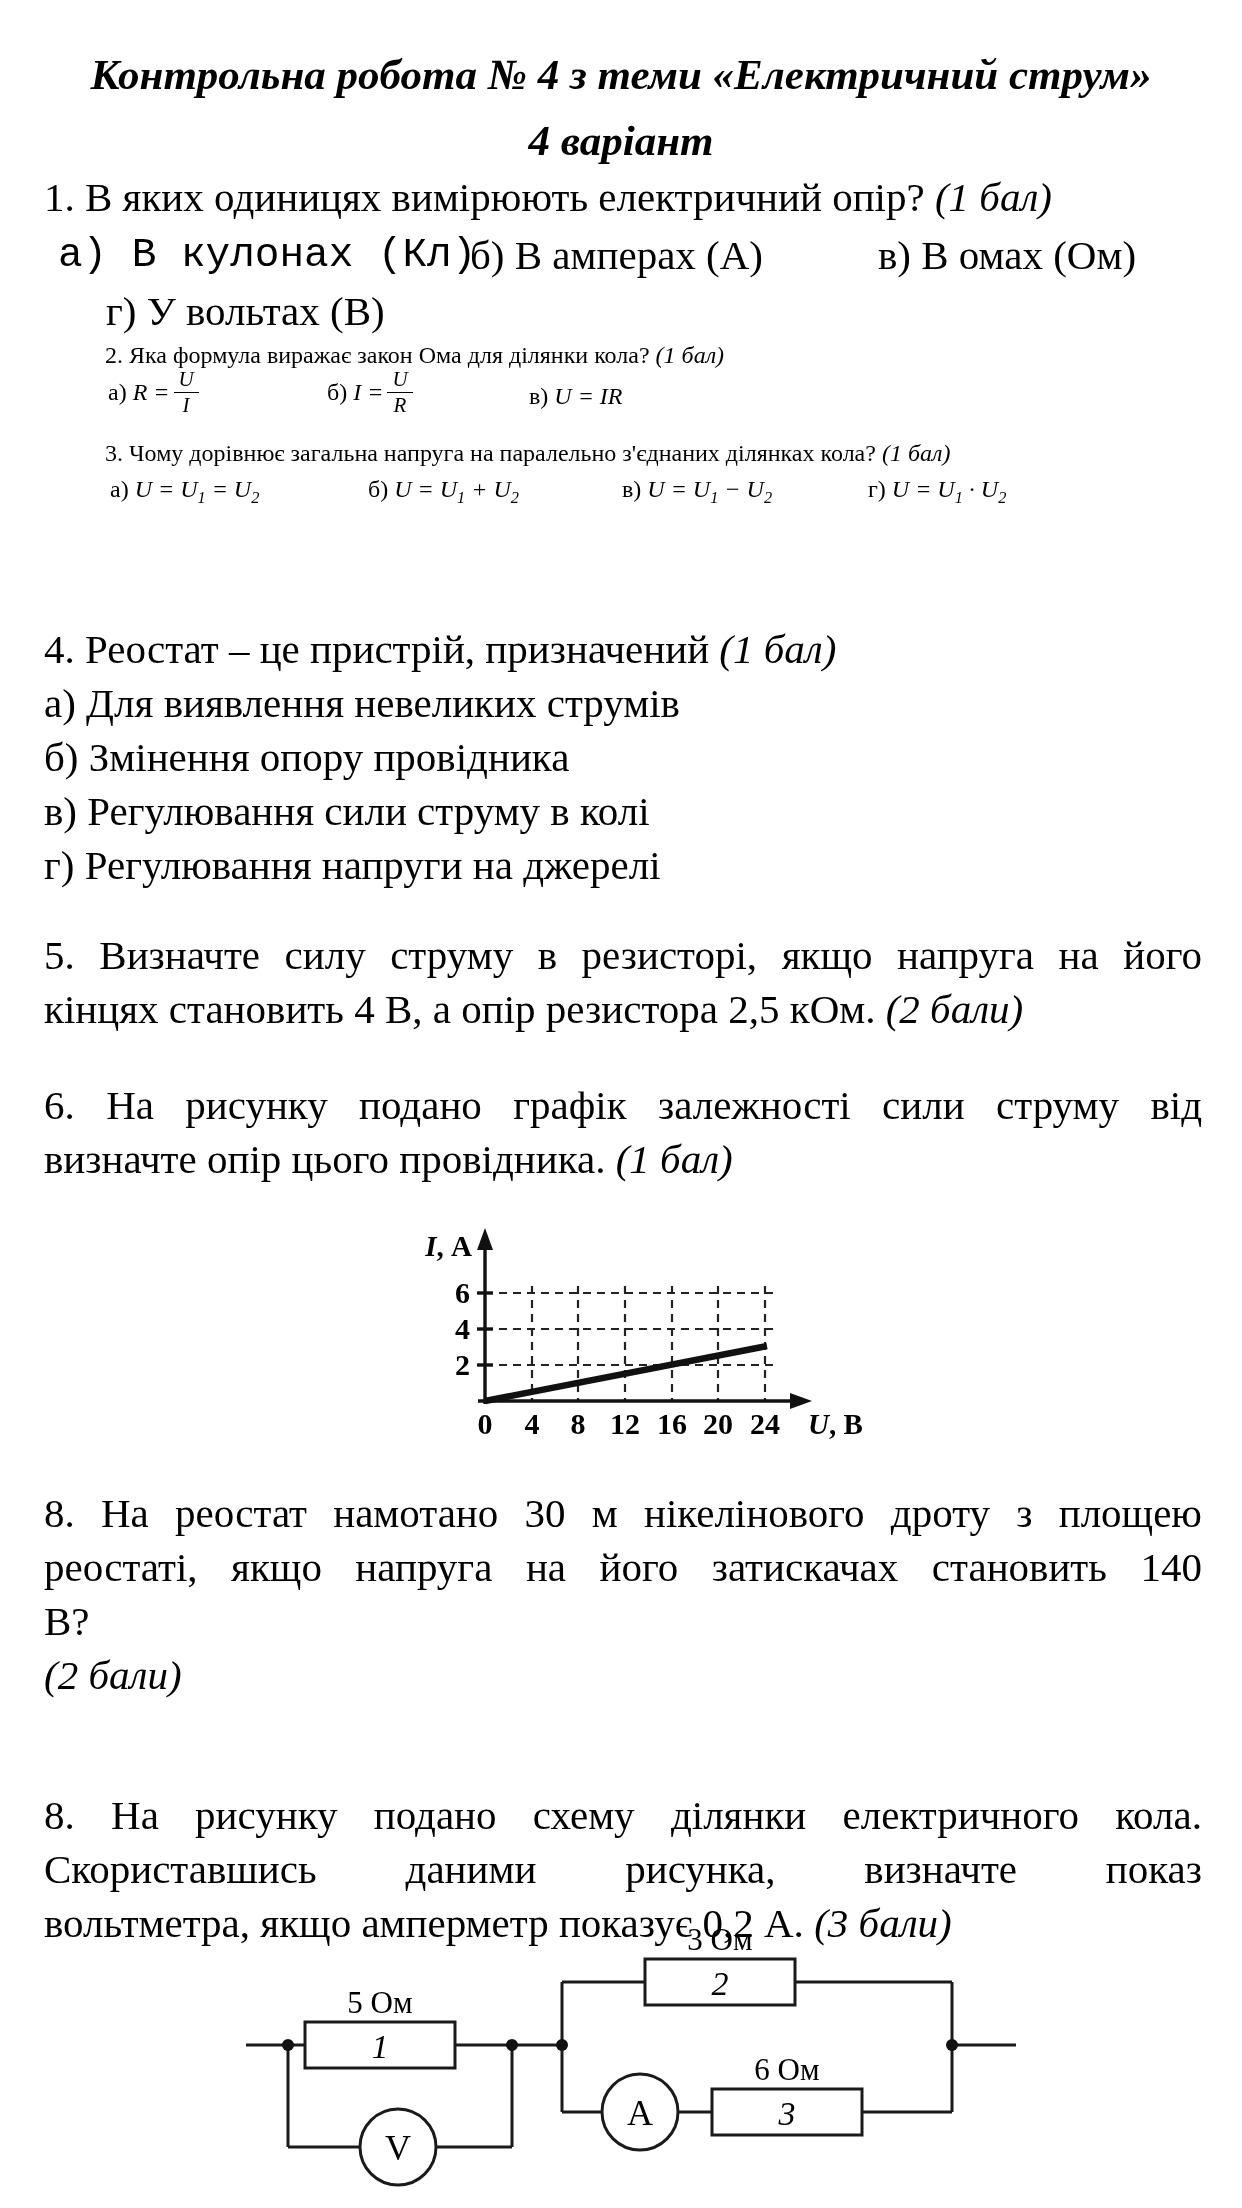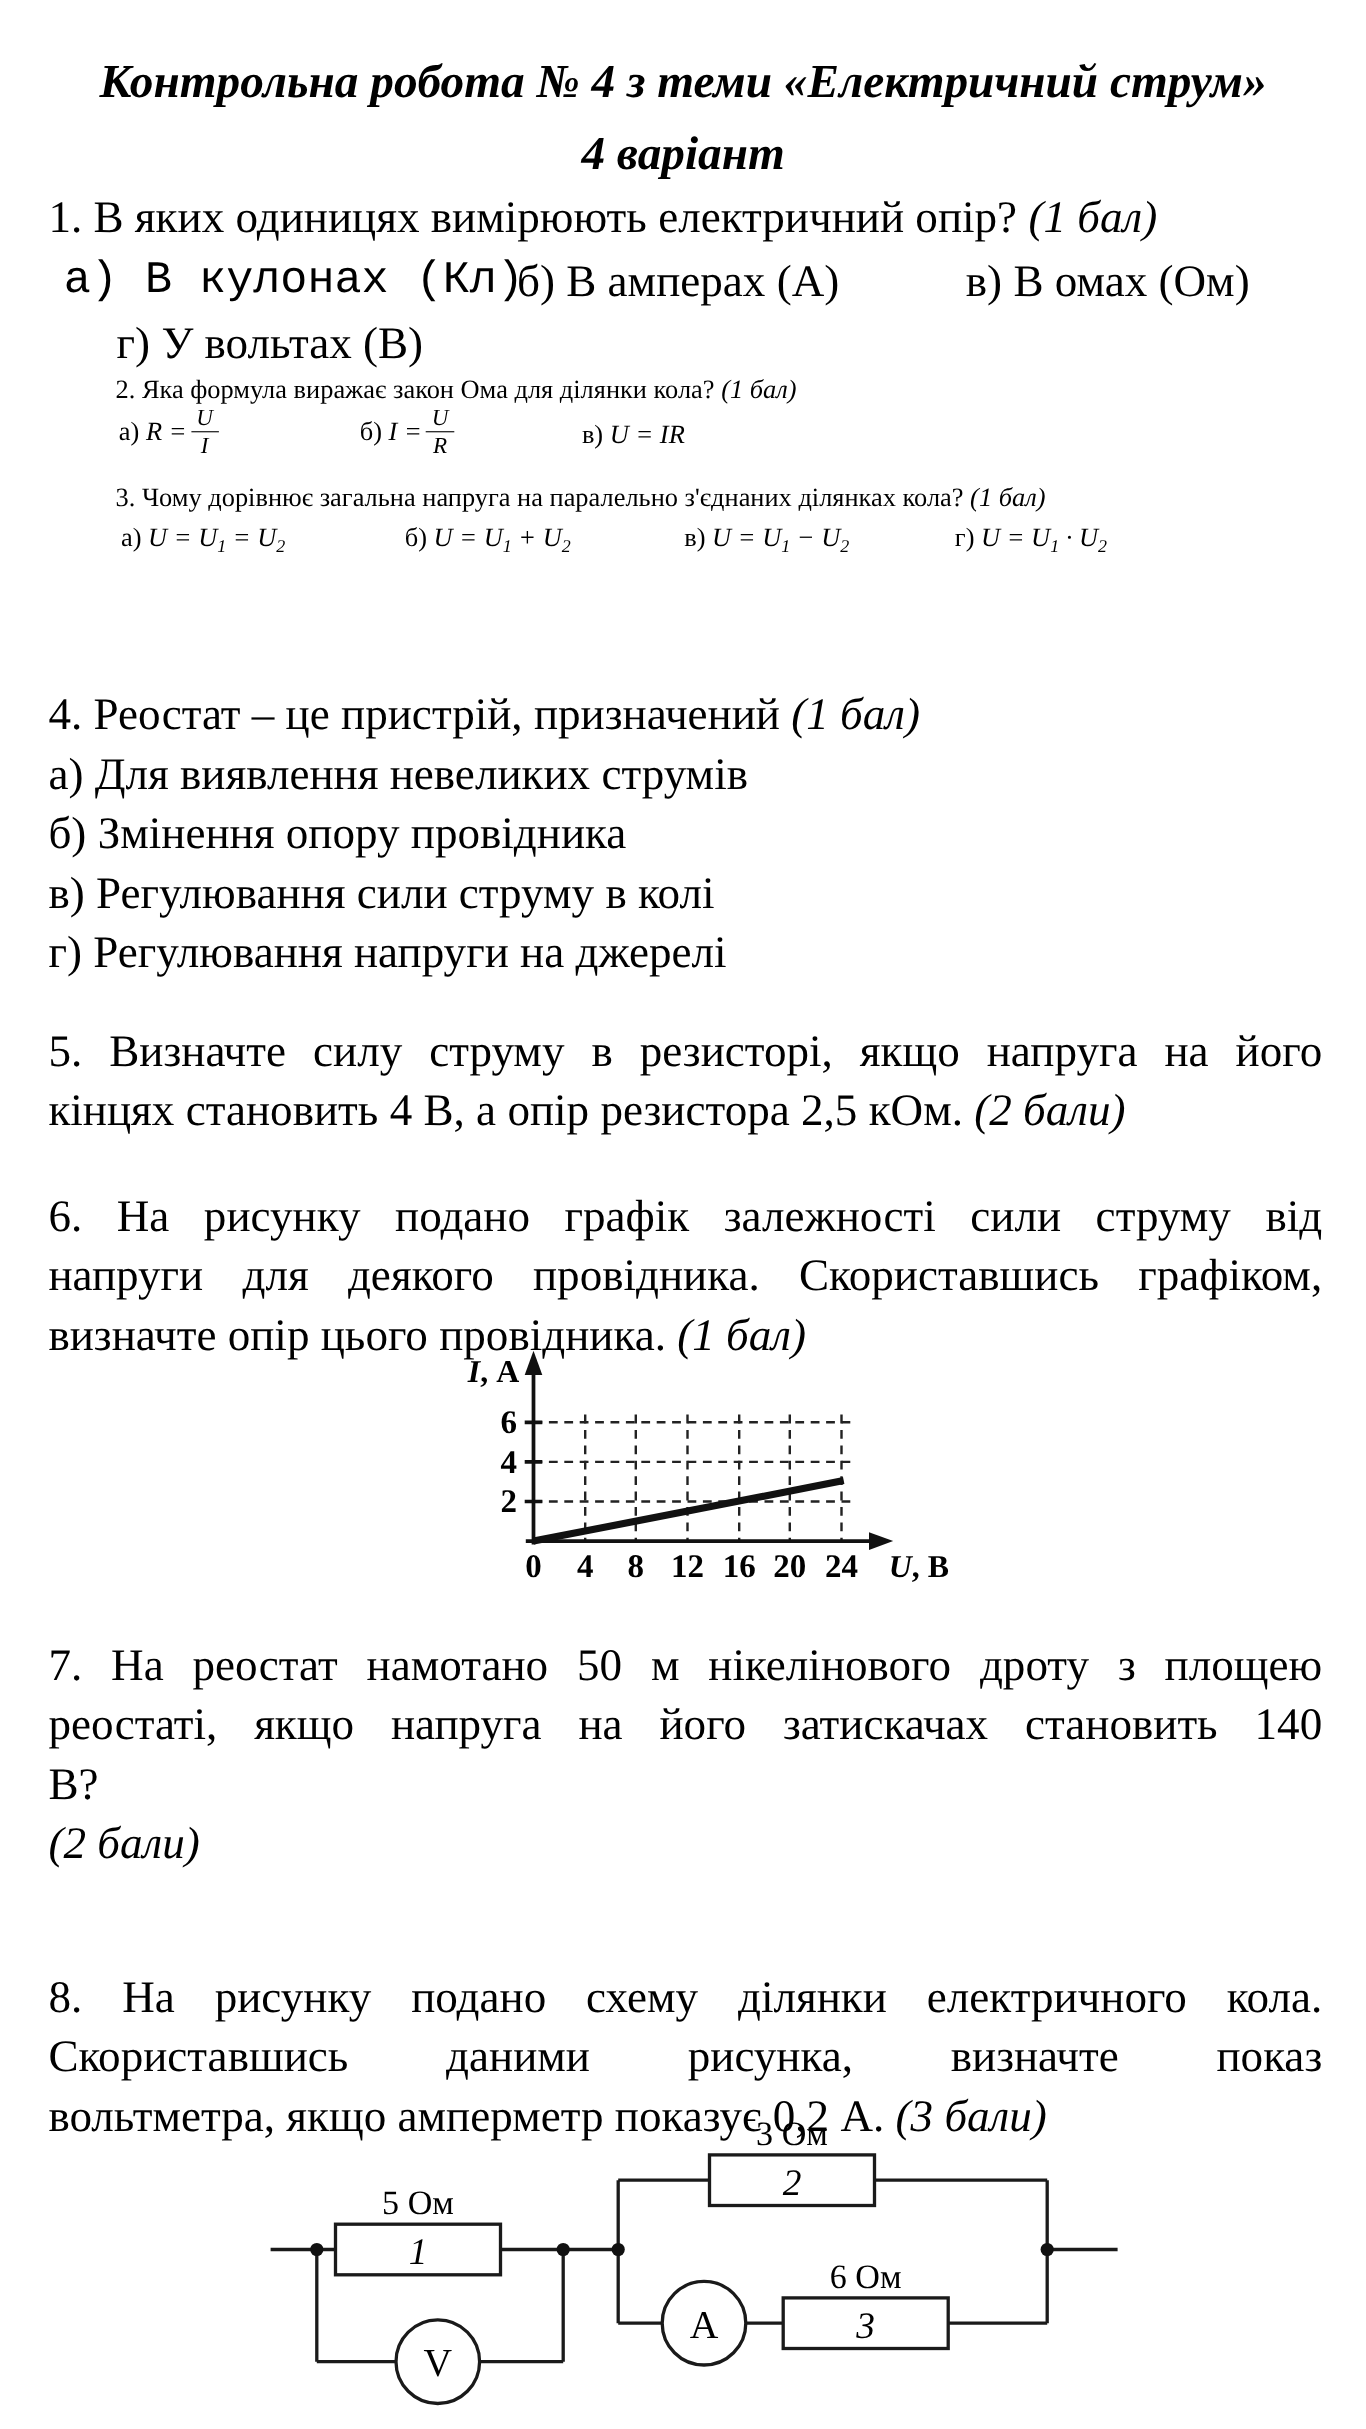--- a/index.html
+++ b/index.html
@@ -87,21 +87,20 @@
 <div class="abs par" style="top:928px;left:44px;">
   <div class="jline">5. Визначте силу струму в резисторі, якщо напруга на його</div>
   <div class="lline">
     <span>кінцях становить 4 В, а опір резистора 2,5 кОм.</span>
     <span class="score">(2 бали)</span>
   </div>
 </div>
 
 <div class="abs par" style="top:1078px;left:44px;">
   <div class="jline">6. На рисунку подано графік залежності сили струму від</div>
-  <div class="jline">напруги для деякого провідника. Скориставшись графіком,</div>
   <div class="lline">
     <span>визначте опір цього провідника.</span>
     <span class="score">(1 бал)</span>
   </div>
 </div>
 
 <svg class="abs" style="top:1226px;left:330px;" width="560" height="230" viewBox="0 0 560 230">
 
   <g stroke="#222" stroke-width="2.2" stroke-dasharray="8 6">
     <line x1="155" y1="67" x2="447" y2="67"></line>
@@ -144,21 +143,21 @@
     <text x="342" y="208">16</text>
     <text x="388" y="208">20</text>
     <text x="435" y="208">24</text>
   </g>
 
   <text x="142" y="30" font-size="29" font-weight="bold" text-anchor="end"><tspan font-style="italic">I</tspan><tspan>, А</tspan></text>
   <text x="478" y="208" font-size="29" font-weight="bold"><tspan font-style="italic">U</tspan><tspan>, В</tspan></text>
 </svg>
 
 <div class="abs par" style="top:1486px;left:44px;">
-  <div class="jline">7. На реостат намотано 50 м нікелінового дроту з площею</div>
+  <div class="jline">8. На реостат намотано 30 м нікелінового дроту з площею</div>
   <div class="jline">реостаті, якщо напруга на його затискачах становить 140</div>
   <div class="lline">В?</div>
   <div class="lline score">(2 бали)</div>
 </div>
 
 <div class="abs par" style="top:1788px;left:44px;">
   <div class="jline">8. На рисунку подано схему ділянки електричного кола.</div>
   <div class="jline">Скориставшись даними рисунка, визначте показ</div>
   <div class="lline">
     <span>вольтметра, якщо амперметр показує 0,2 А.</span>

